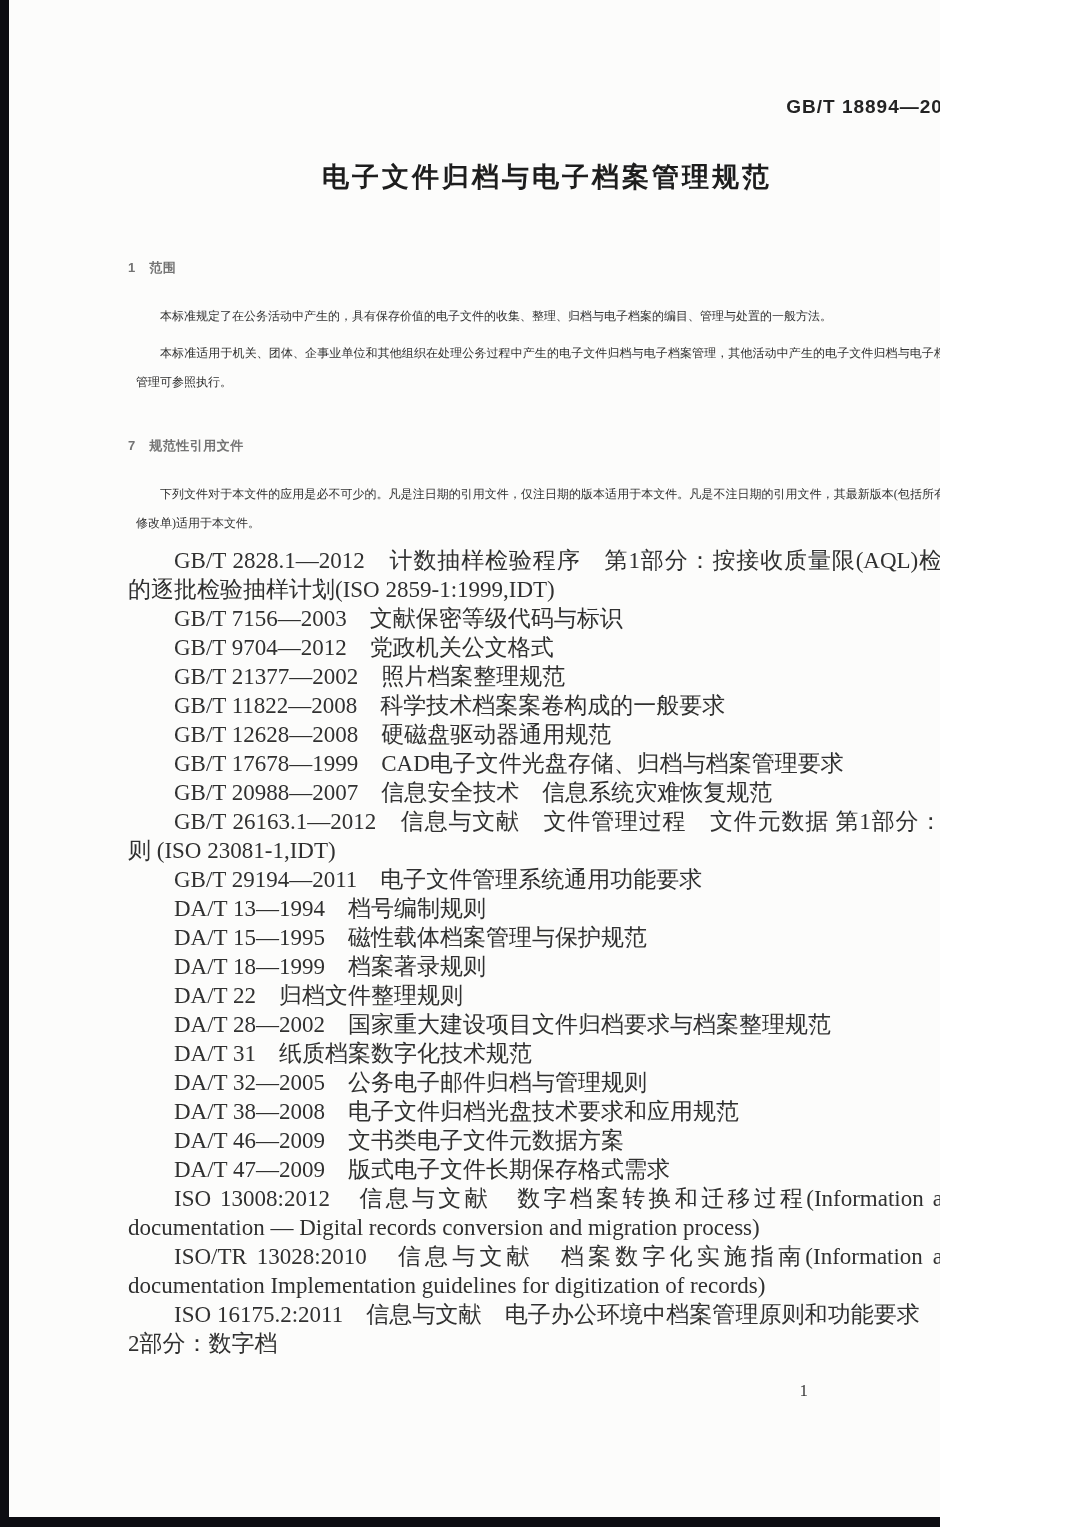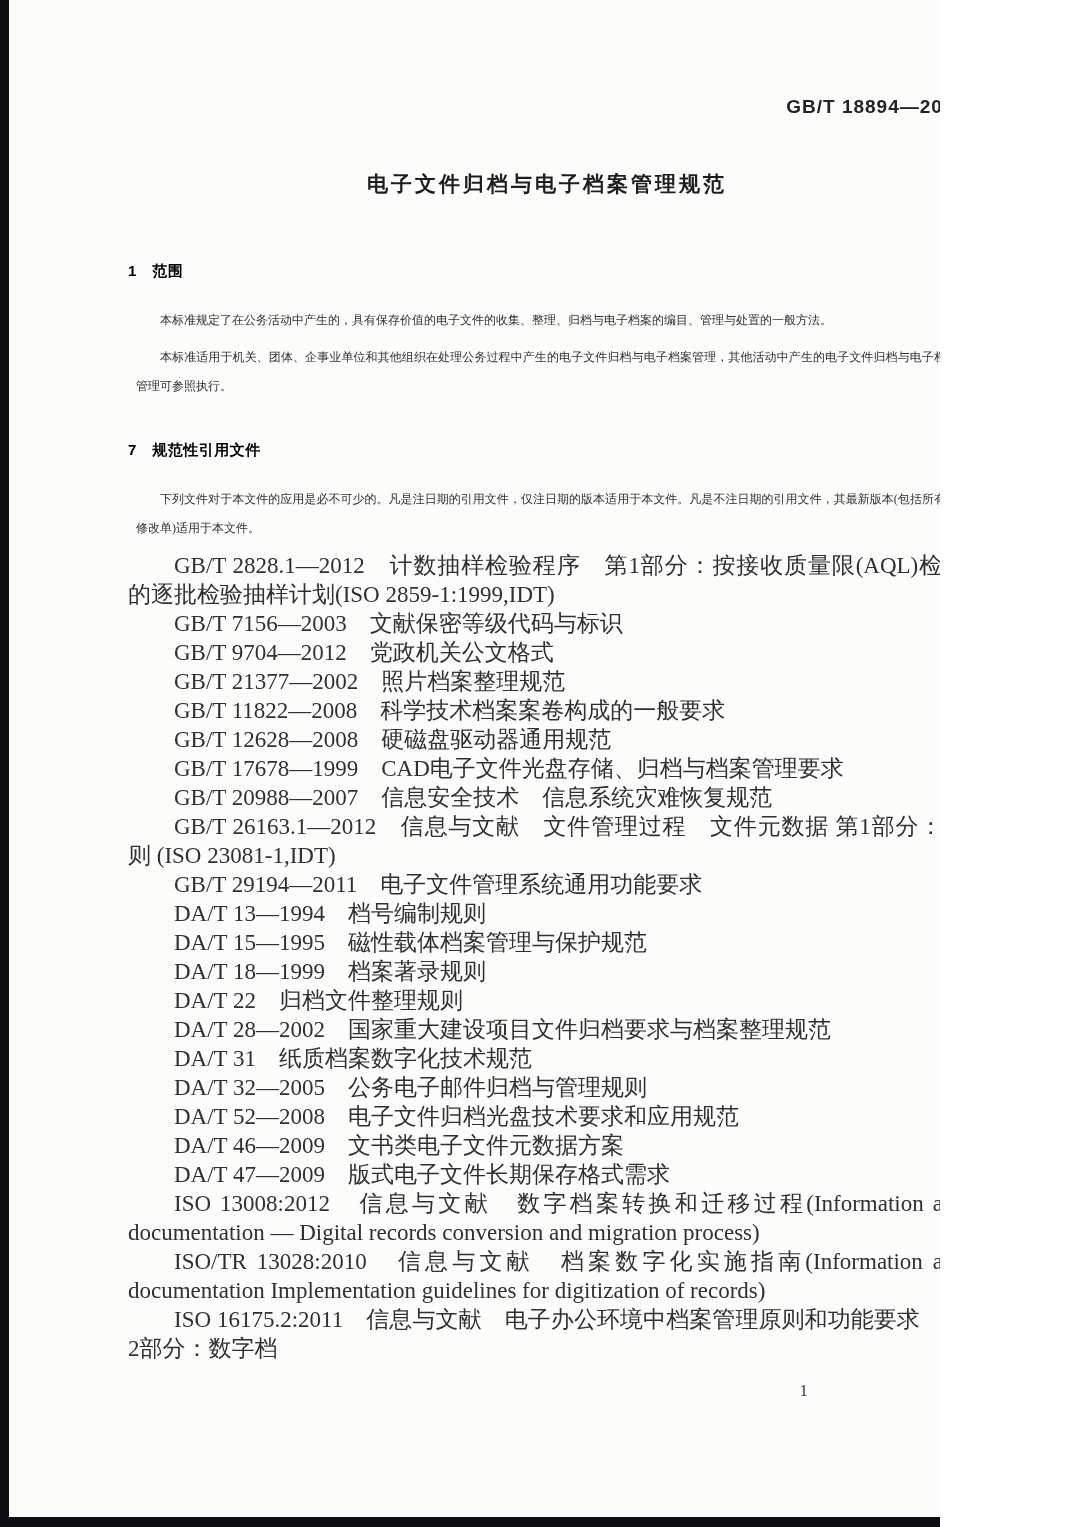--- a/index.html
+++ b/index.html
@@ -35,35 +35,35 @@
   .doc-code {
     margin-top: 96px;
     text-align: right;
     font-family: "Liberation Sans", "DejaVu Sans", sans-serif;
     font-weight: 700;
     font-size: 19px;
     letter-spacing: 1px;
     color: #232323;
   }
   .doc-title {
-    margin: 52px 0 0 0;
+    margin: 41px 0 0 0;
     text-align: center;
     font-family: "Liberation Sans", "DejaVu Sans", sans-serif;
     font-weight: 700;
-    font-size: 21px;
+    font-size: 27px;
     letter-spacing: 3px;
     color: #1d1d1d;
   }
   .sec-heading {
     margin: 0;
     font-family: "Liberation Sans", "DejaVu Sans", sans-serif;
     font-weight: 700;
-    font-size: 15px;
+    font-size: 13px;
     letter-spacing: 0.5px;
-    color: #000000;
+    color: #737373;
   }
   .sec-heading.first { margin-top: 64px; }
   .sec-heading.second { margin-top: 40px; }
   .body-para {
     margin: 8px;
     font-size: 12px;
     line-height: 29px;
     text-indent: 2em;
     text-align: justify;
     color: #303030;
@@ -119,21 +119,21 @@
       <p class="ref-item">GB/T 20988—2007　信息安全技术　信息系统灾难恢复规范</p>
       <p class="ref-item">GB/T 26163.1—2012　信息与文献　文件管理过程　文件元数据 第1部分：原则 (ISO 23081-1,IDT)</p>
       <p class="ref-item">GB/T 29194—2011　电子文件管理系统通用功能要求</p>
       <p class="ref-item">DA/T 13—1994　档号编制规则</p>
       <p class="ref-item">DA/T 15—1995　磁性载体档案管理与保护规范</p>
       <p class="ref-item">DA/T 18—1999　档案著录规则</p>
       <p class="ref-item">DA/T 22　归档文件整理规则</p>
       <p class="ref-item">DA/T 28—2002　国家重大建设项目文件归档要求与档案整理规范</p>
       <p class="ref-item">DA/T 31　纸质档案数字化技术规范</p>
       <p class="ref-item">DA/T 32—2005　公务电子邮件归档与管理规则</p>
-      <p class="ref-item">DA/T 52—2008　电子文件归档光盘技术要求和应用规范</p>
+      <p class="ref-item">DA/T 38—2008　电子文件归档光盘技术要求和应用规范</p>
       <p class="ref-item">DA/T 46—2009　文书类电子文件元数据方案</p>
       <p class="ref-item">DA/T 47—2009　版式电子文件长期保存格式需求</p>
       <p class="ref-item">ISO 13008:2012　信息与文献　数字档案转换和迁移过程(Information and documentation — Digital records conversion and migration process)</p>
       <p class="ref-item">ISO/TR 13028:2010　信息与文献　档案数字化实施指南(Information and documentation Implementation guidelines for digitization of records)</p>
       <p class="ref-item">ISO 16175.2:2011　信息与文献　电子办公环境中档案管理原则和功能要求　第2部分：数字档</p>
     </div>
   </div>
 
   <div class="page-number">1</div>
 </div>

